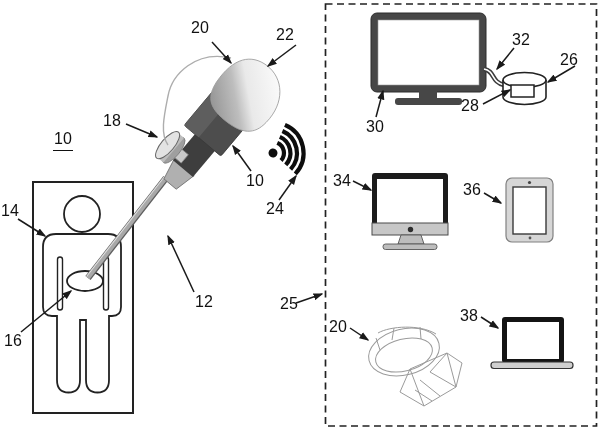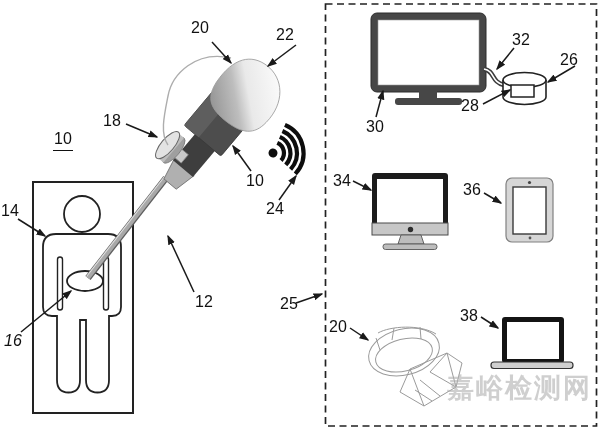--- a/index.html
+++ b/index.html
@@ -135,32 +135,31 @@
 
     <g transform="rotate(-12 273 153)" fill="none" stroke="#0d0d0d" stroke-width="4.2">
       <circle cx="273" cy="153" r="4.5" fill="#0d0d0d" stroke="none"></circle>
       <path d="M 279.3 144 A 11 11 0 0 1 279.3 162"></path>
       <path d="M 283 138.7 A 17.5 17.5 0 0 1 283 167.3"></path>
       <path d="M 286.8 133.4 A 24 24 0 0 1 286.8 172.6"></path>
       <path d="M 290.5 128 A 30.5 30.5 0 0 1 290.5 178"></path>
     </g>
   </svg>
 
-  <div class="watermark-cn">嘉峪检测网</div>
 
   <div class="figure-ref">10</div>
 
   <div id="callout-layer">
       <div class="ref-label" style="left: 191px; top: 20px;">20</div>
       <div class="ref-label" style="left: 276px; top: 27px;">22</div>
       <div class="ref-label" style="left: 103px; top: 113px;">18</div>
       <div class="ref-label" style="left: 246px; top: 173px;">10</div>
       <div class="ref-label" style="left: 266px; top: 201px;">24</div>
       <div class="ref-label" style="left: 1px; top: 203px;">14</div>
-      <div class="ref-label" style="left: 4px; top: 333px; font-style: italic;">16</div>
+      <div class="ref-label" style="left: 4px; top: 333px;">16</div>
       <div class="ref-label" style="left: 195px; top: 294px;">12</div>
       <div class="ref-label" style="left: 366px; top: 119px;">30</div>
       <div class="ref-label" style="left: 512px; top: 32px; text-align: right;">32</div>
       <div class="ref-label" style="left: 560px; top: 52px;">26</div>
       <div class="ref-label" style="left: 461px; top: 98px;">28</div>
       <div class="ref-label" style="left: 333px; top: 173px;">34</div>
       <div class="ref-label" style="left: 463px; top: 182px;">36</div>
       <div class="ref-label" style="left: 460px; top: 308px;">38</div>
       <div class="ref-label" style="left: 329px; top: 319px;">20</div>
       <div class="ref-label" style="left: 280px; top: 296px;">25</div>

